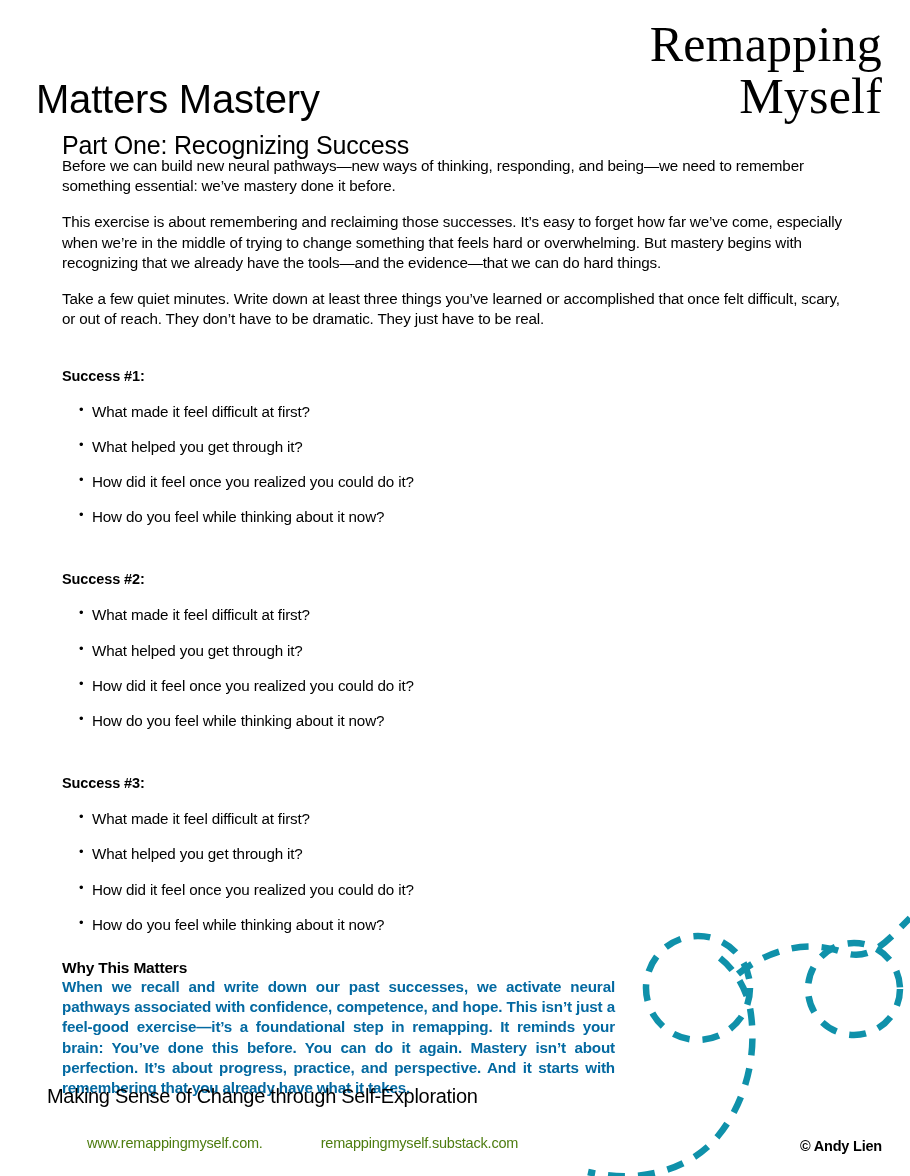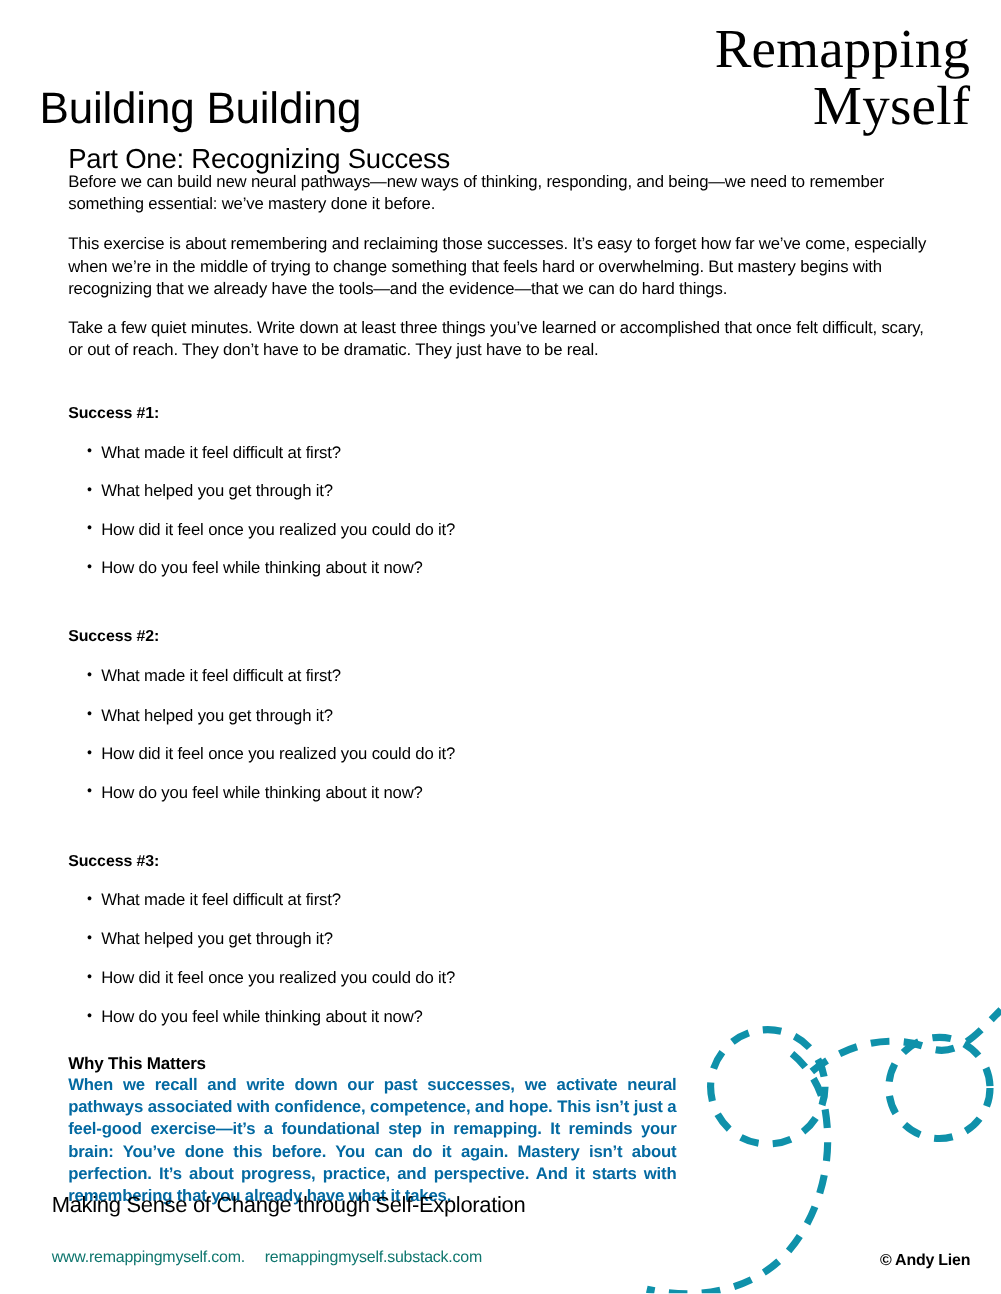--- a/index.html
+++ b/index.html
@@ -143,22 +143,23 @@
   .links {
     position: absolute;
     left: 47px;
     top: 1136px;
     font-size: 14.5px;
     letter-spacing: -0.2px;
     line-height: 1;
     white-space: nowrap;
   }
   .links a {
-    color: #0f766e;
+    color: #4d7c0f;
     text-decoration: none;
+    margin-left: 40px;
   }
   .links .gap { display: inline-block; width: 18px; }
   .copyright {
     position: absolute;
     right: 28px;
     top: 1139px;
     font-size: 14.5px;
     font-weight: bold;
     letter-spacing: -0.2px;
     line-height: 1;
@@ -179,21 +180,21 @@
 </head>
 <body>
 
 <div id="page">
 
   <div class="brand">
     <span class="brand-line">Remapping</span>
     <span class="brand-line">Myself</span>
   </div>
 
-  <h1 class="doc-title">Building Building</h1>
+  <h1 class="doc-title">Matters Mastery</h1>
   <h2 class="doc-subtitle">Part One: Recognizing Success</h2>
 
   <div class="body-col">
     <p class="para">Before we can build new neural pathways—new ways of thinking, responding, and being—we need to remember something essential: we’ve mastery done it before.</p>
     <p class="para">This exercise is about remembering and reclaiming those successes. It’s easy to forget how far we’ve come, especially when we’re in the middle of trying to change something that feels hard or overwhelming. But mastery begins with recognizing that we already have the tools—and the evidence—that we can do hard things.</p>
     <p class="para">Take a few quiet minutes. Write down at least three things you’ve learned or accomplished that once felt difficult, scary, or out of reach. They don’t have to be dramatic. They just have to be real.</p>
 
     <div class="success-block" style="margin-top:38px;">
       <div class="success-heading">Success #1:</div>
       <ul class="q-list" style="margin-top:5px;">

